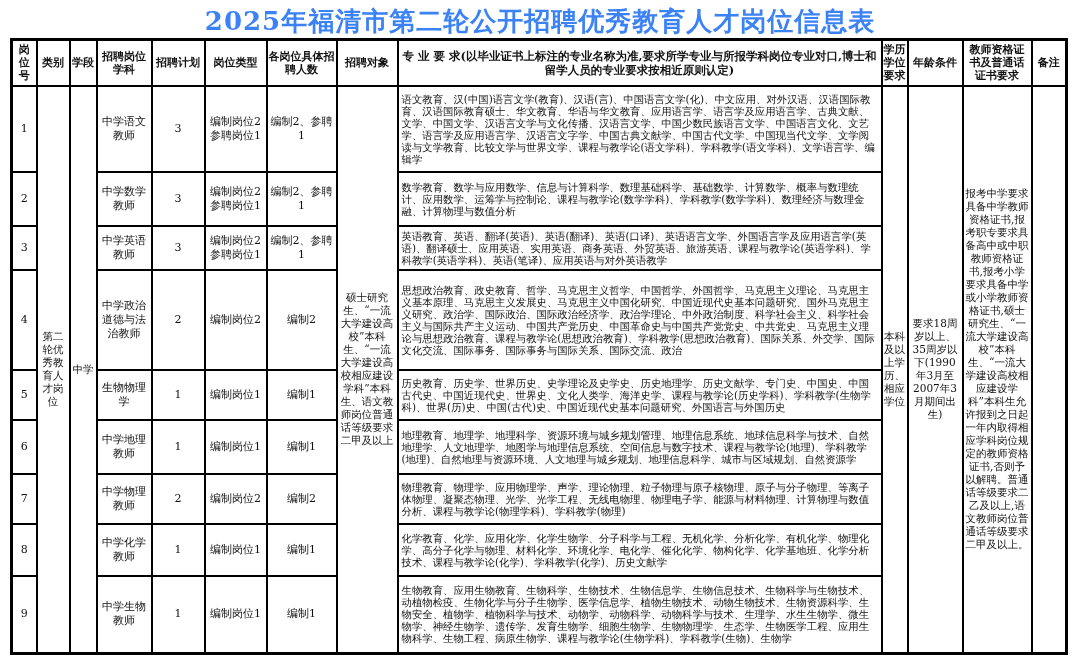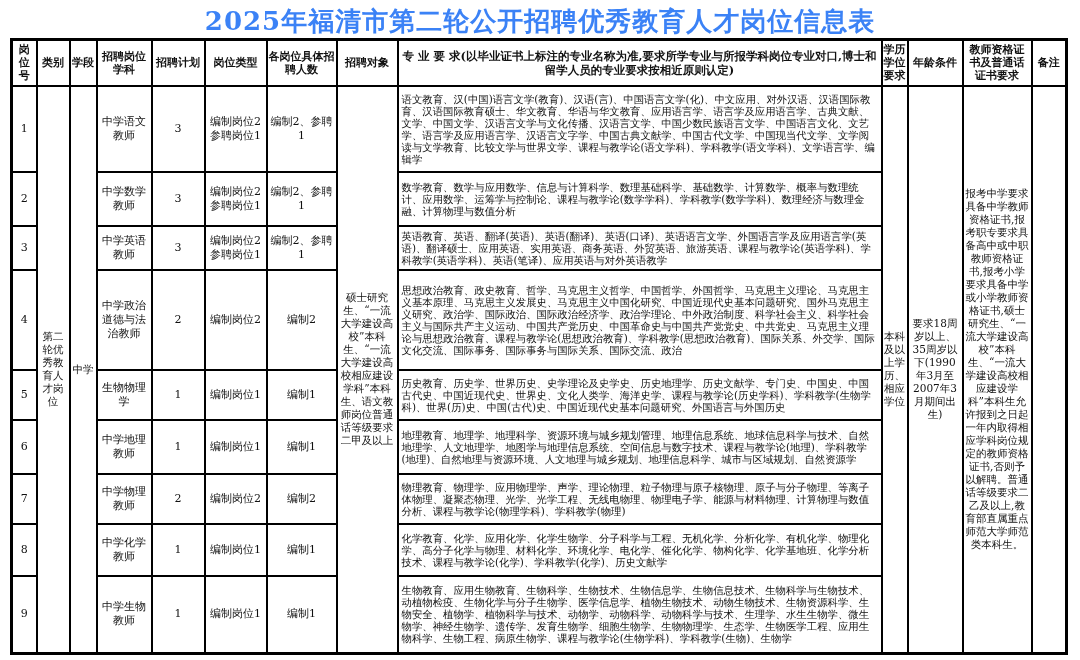--- a/index.html
+++ b/index.html
@@ -105,21 +105,21 @@
       <td class="smallc" rowspan="9">中学</td>
       <td class="c">中学语文教师</td>
       <td class="c">3</td>
       <td class="c pre">编制岗位2
 参聘岗位1</td>
       <td class="c">编制2、参聘1</td>
       <td class="smallc" rowspan="9">硕士研究生、“一流大学建设高校”本科生、“一流大学建设高校相应建设学科”本科生、语文教师岗位普通话等级要求二甲及以上</td>
       <td class="major">语文教育、汉(中国)语言文学(教育)、汉语(言)、中国语言文学(化)、中文应用、对外汉语、汉语国际教育、汉语国际教育硕士、华文教育、华语与华文教育、应用语言学、语言学及应用语言学、古典文献、文学、中国文学、汉语言文学与文化传播、汉语言文学、中国少数民族语言文学、中国语言文化、文艺学、语言学及应用语言学、汉语言文字学、中国古典文献学、中国古代文学、中国现当代文学、文学阅读与文学教育、比较文学与世界文学、课程与教学论(语文学科)、学科教学(语文学科)、文学语言学、编辑学</td>
       <td class="narrow" rowspan="9">本科及以上学历、相应学位</td>
       <td class="smallc" rowspan="9">要求18周岁以上、35周岁以下(1990年3月至2007年3月期间出生)</td>
-      <td class="smallc" rowspan="9">报考中学要求具备中学教师资格证书,报考职专要求具备高中或中职教师资格证书,报考小学要求具备中学或小学教师资格证书,硕士研究生、“一流大学建设高校”本科生、“一流大学建设高校相应建设学科”本科生允许报到之日起一年内取得相应学科岗位规定的教师资格证书,否则予以解聘。普通话等级要求二乙及以上,教育部直属重点师范大学师范类本科生。</td>
+      <td class="smallc" rowspan="9">报考中学要求具备中学教师资格证书,报考职专要求具备高中或中职教师资格证书,报考小学要求具备中学或小学教师资格证书,硕士研究生、“一流大学建设高校”本科生、“一流大学建设高校相应建设学科”本科生允许报到之日起一年内取得相应学科岗位规定的教师资格证书,否则予以解聘。普通话等级要求二乙及以上,语文教师岗位普通话等级要求二甲及以上。</td>
       <td class="c" rowspan="9"></td>
     </tr>
 
     <tr style="height:54px">
       <td class="c">2</td>
       <td class="c">中学数学教师</td>
       <td class="c">3</td>
       <td class="c pre">编制岗位2
 参聘岗位1</td>
       <td class="c">编制2、参聘1</td>

